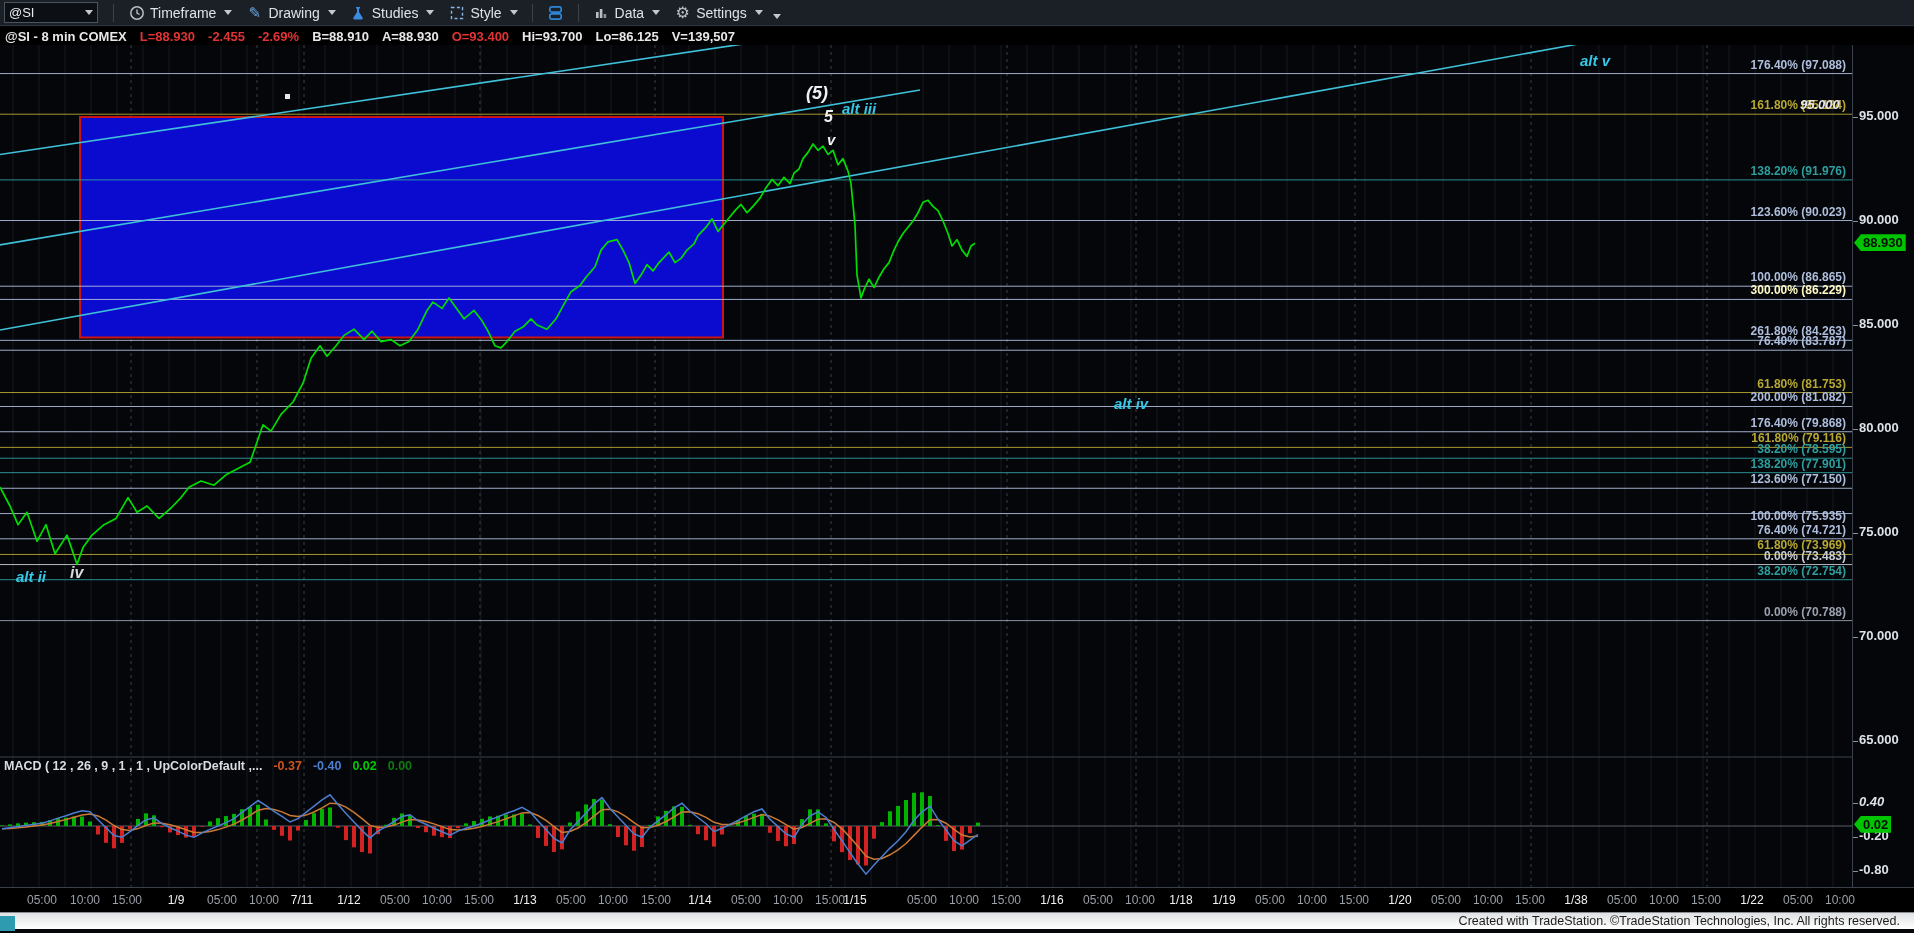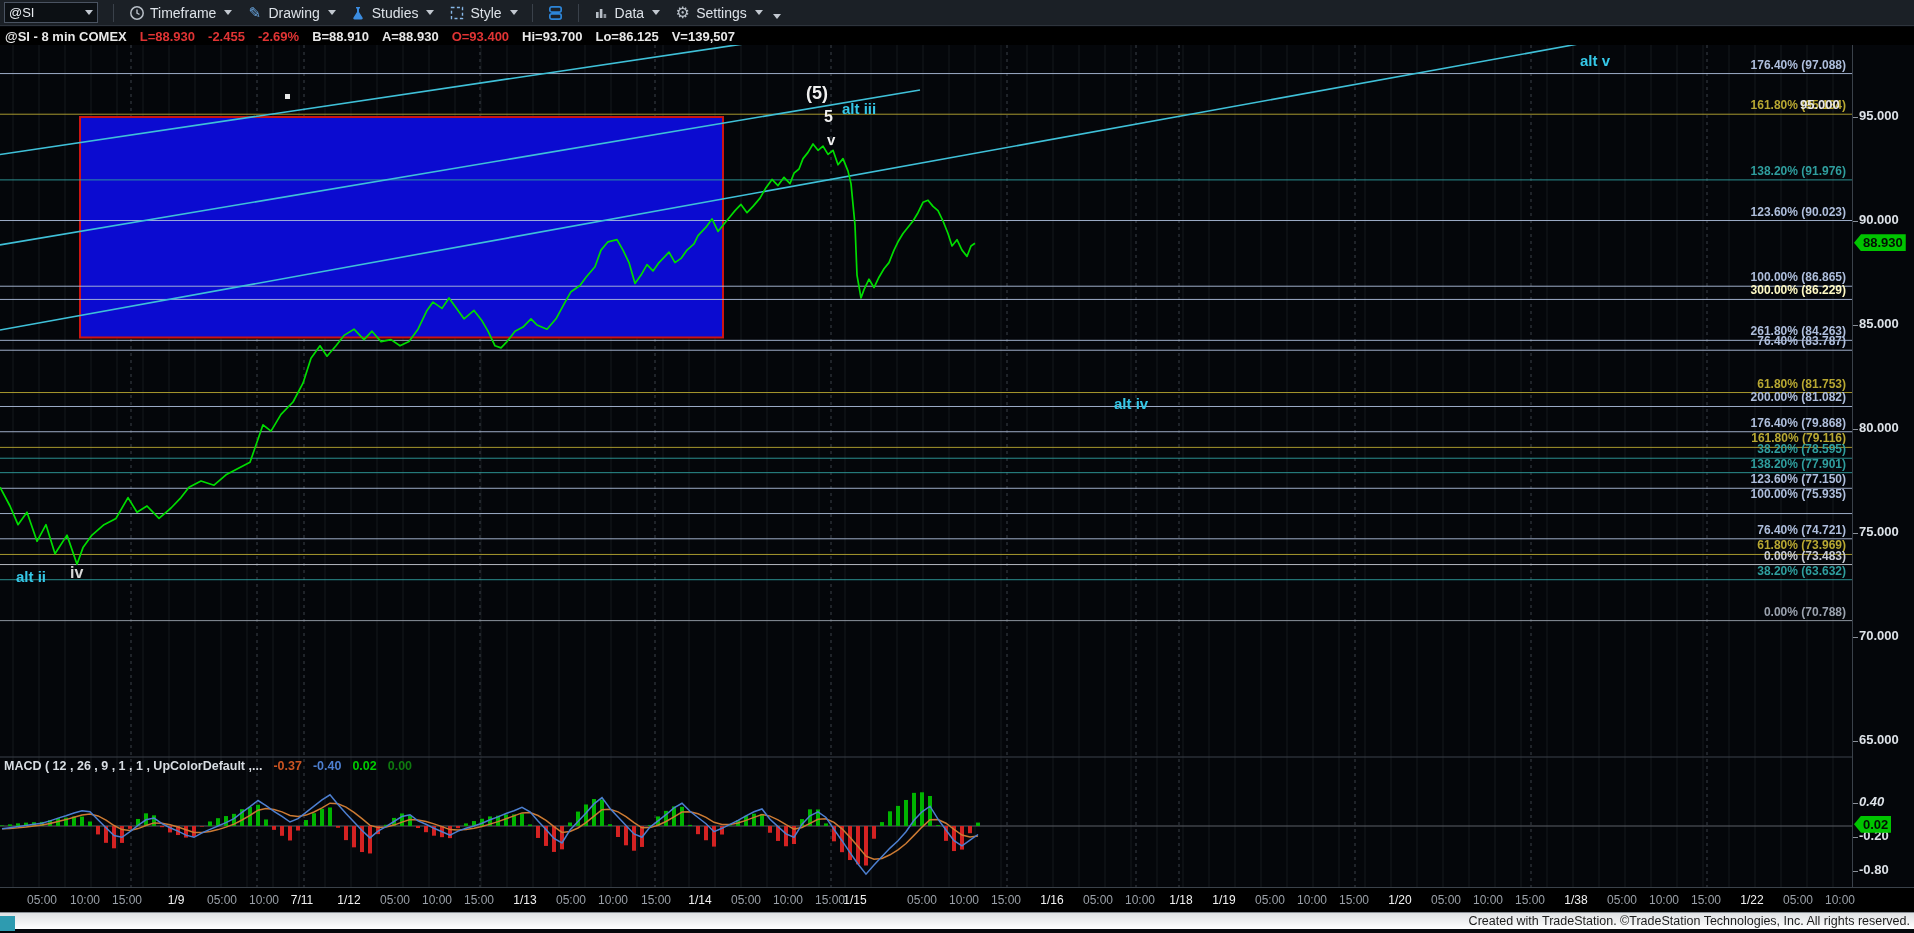--- a/index.html
+++ b/index.html
@@ -13,36 +13,36 @@
   .caret.low{margin-top:8px;}
   .tb-icon{display:inline-flex;align-items:center;justify-content:center;width:17px;height:17px;}
   .glyph{font-size:15px;line-height:1;}
   
   .quote-bar{position:absolute;top:27px;left:0;width:100%;height:18px;background:#000;display:flex;align-items:center;gap:13px;padding-left:5px;font-size:13px;font-weight:700;z-index:25;white-space:nowrap;}
   .qw{color:#e8e8e8;} .qr{color:#e03434;}
   
   #chart-svg{position:absolute;top:0;left:0;z-index:1;}
   #labels-layer{position:absolute;top:0;left:0;width:1914px;height:933px;z-index:3;pointer-events:none;}
   .fib-label{position:absolute;right:68px;font-size:12px;font-weight:700;white-space:nowrap;}
-  .annot{position:absolute;font-weight:700;white-space:nowrap;}
+  .annot{position:absolute;font-weight:700;white-space:nowrap;font-style:italic;}
   
   .price-axis{position:absolute;left:1852px;top:45px;width:62px;height:842px;background:#04060a;border-left:1px solid #3a414a;z-index:5;}
   .axis-label{position:absolute;left:6px;color:#dde2e8;font-size:13px;font-weight:700;white-space:nowrap;}
   .axis-tick{position:absolute;left:0;width:5px;height:1px;background:#8a9099;}
   .price-tag{position:absolute;left:1px;height:17px;background:#00c400;color:#031003;font-size:13px;font-weight:700;display:flex;align-items:center;padding:0 3px 0 9px;clip-path:polygon(0 50%,7px 0,100% 0,100% 100%,7px 100%);z-index:6;}
   
   .macd-row{position:absolute;left:4px;top:759px;z-index:4;display:flex;gap:11px;font-size:12.5px;font-weight:700;white-space:nowrap;}
   .macd-name{color:#d8dde3;}
   .mv-signal{color:#cc5522;} .mv-macd{color:#4d7fd0;} .mv-up{color:#00cc00;} .mv-zero{color:#0f7a0f;}
   
   .time-axis{position:absolute;left:0;top:887px;width:1914px;height:25px;background:#000;border-top:1px solid #3a414a;z-index:5;}
   .t-label{position:absolute;top:5px;transform:translateX(-50%);font-size:12px;color:#9aa0a8;white-space:nowrap;}
   .t-label.bold{color:#f2f2f2;font-weight:400;}
   
-  .footer{position:absolute;left:0;top:912px;width:1914px;height:17px;background:linear-gradient(#dfe1e3,#ffffff);border-top:1px solid #8a8f95;z-index:20;display:flex;align-items:center;justify-content:flex-end;padding-right:4px;box-sizing:border-box;}
+  .footer{position:absolute;left:0;top:912px;width:1914px;height:17px;background:linear-gradient(#dfe1e3,#ffffff);border-top:1px solid #8a8f95;z-index:20;display:flex;align-items:center;justify-content:flex-end;padding-right:14px;box-sizing:border-box;}
   .footer-text{color:#1c1c1c;font-size:12.5px;}
   .footer-logo{position:absolute;left:0;top:3px;width:15px;height:15px;background:#2e9bb0;}
   .chart-hit{position:absolute;left:0;top:45px;width:1852px;height:842px;z-index:2;}
 </style>
 </head>
 <body>
 
 <div class="toolbar">
   <div class="symbol-box">
     <span>@SI</span>
@@ -380,25 +380,25 @@
     <div class="fib-label" style="top: 283.437px; color: #fef9c3;">300.00% (86.229)</div>
     <div class="fib-label" style="top: 324.33px; color: rgb(174, 190, 220);">261.80% (84.263)</div>
     <div class="fib-label" style="top: 334.23px; color: rgb(174, 190, 220);">76.40% (83.787)</div>
     <div class="fib-label" style="top: 376.538px; color: rgb(184, 168, 50);">61.80% (81.753)</div>
     <div class="fib-label" style="top: 390.494px; color: rgb(174, 190, 220);">200.00% (81.082)</div>
     <div class="fib-label" style="top: 415.746px; color: rgb(174, 190, 220);">176.40% (79.868)</div>
     <div class="fib-label" style="top: 431.387px; color: rgb(184, 168, 50);">161.80% (79.116)</div>
     <div class="fib-label" style="top: 442.224px; color: rgb(47, 158, 158);">38.20% (78.595)</div>
     <div class="fib-label" style="top: 456.659px; color: rgb(47, 158, 158);">138.20% (77.901)</div>
     <div class="fib-label" style="top: 472.28px; color: rgb(174, 190, 220);">123.60% (77.150)</div>
-    <div class="fib-label" style="top: 487px; color: rgb(174, 190, 220);">100.00% (75.935)</div>
+    <div class="fib-label" style="top: 509px; color: rgb(174, 190, 220);">100.00% (75.935)</div>
     <div class="fib-label" style="top: 522.803px; color: rgb(174, 190, 220);">76.40% (74.721)</div>
     <div class="fib-label" style="top: 538.445px; color: rgb(184, 168, 50);">61.80% (73.969)</div>
     <div class="fib-label" style="top: 548.554px; color: rgb(200, 204, 212);">0.00% (73.483)</div>
-    <div class="fib-label" style="top: 563.717px; color: rgb(47, 158, 158);">38.20% (63.632)</div>
+    <div class="fib-label" style="top: 563.717px; color: rgb(47, 158, 158);">38.20% (72.754)</div>
     <div class="fib-label" style="top: 604.61px; color: rgb(154, 162, 174);">0.00% (70.788)</div>
     <div class="annot" style="left: 806px; top: 83px; color: rgb(240, 240, 240); font-size: 18px;">(5)</div>
     <div class="annot" style="left: 824px; top: 108px; color: rgb(240, 240, 240); font-size: 16px;">5</div>
     <div class="annot" style="left: 842px; top: 100px; color: rgb(53, 200, 232); font-size: 15px;">alt iii</div>
     <div class="annot" style="left: 827px; top: 131px; color: rgb(240, 240, 240); font-size: 15px;">v</div>
     <div class="annot" style="left: 1580px; top: 52px; color: rgb(53, 200, 232); font-size: 15px;">alt v</div>
     <div class="annot" style="left: 1114px; top: 395px; color: rgb(53, 200, 232); font-size: 15px;">alt iv</div>
     <div class="annot" style="left: 16px; top: 568px; color: rgb(53, 200, 232); font-size: 15px;">alt ii</div>
     <div class="annot" style="left: 70px; top: 564px; color: rgb(216, 216, 216); font-size: 16px;">iv</div>
     <div class="annot" style="left: 1800px; top: 97px; color: rgb(232, 232, 232); font-size: 13px;">95.000</div>

